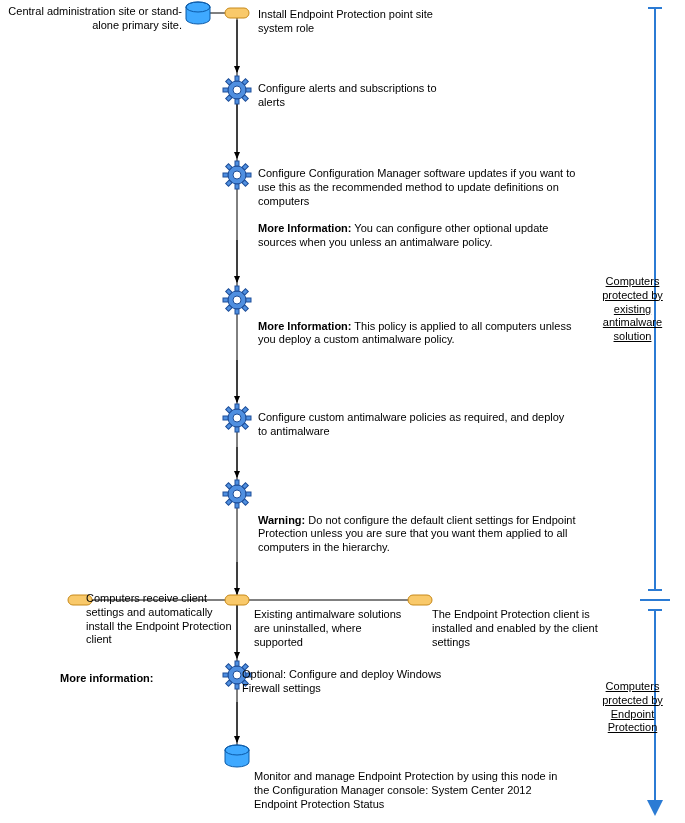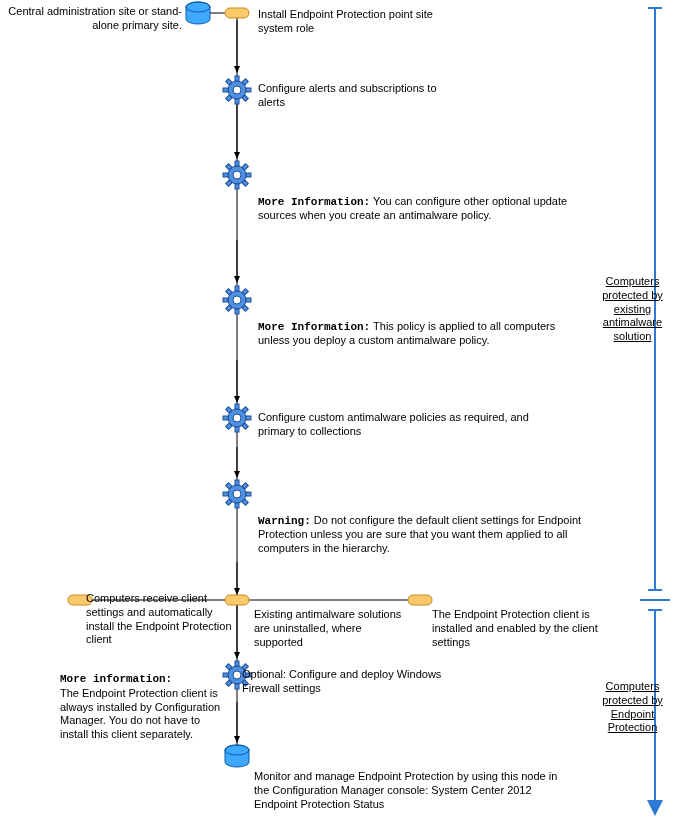--- a/index.html
+++ b/index.html
@@ -7,21 +7,21 @@
     padding: 0;
     font-family: Verdana, Arial, sans-serif;
     font-size: 11px;
     color: #000;
     background: #fff;
     width: 685px;
     height: 823px;
     position: relative;
   }
   .abs { position: absolute; }
-  .bold { font-weight: bold; font-family: Liberation Mono, monospace; }
+  .bold { font-weight: bold; }
   .txt { line-height: 1.25; }
   .right-label { text-align: center; text-decoration: underline; }
 </style>
 </head>
 <body>
 
 <svg width="685" height="823" style="position:absolute;top:0;left:0">
   <defs>
     <marker id="ah" markerWidth="8" markerHeight="8" refX="6" refY="3" orient="auto">
       <path d="M0,0 L7,3 L0,6 Z" fill="#000"></path>
@@ -98,43 +98,42 @@
   <line x1="655" y1="610" x2="655" y2="810" stroke="#2b7bd4" stroke-width="2" marker-end="url(#ahBlue)"></line>
 </svg>
 
 <div class="abs txt" style="left:2px; top:5px; width:180px; text-align:right">Central administration site or stand-alone primary site.</div>
 
 <div class="abs txt" style="left:258px; top:8px; width:190px">Install Endpoint Protection point site system role</div>
 
 <div class="abs txt" style="left:258px; top:82px; width:200px">Configure alerts and subscriptions to alerts</div>
 
 <div class="abs txt" style="left:258px; top:167px; width:330px">
-  <br><br>
-  <span class="bold">More Information:</span><span> You can configure other optional update sources when you create an antimalware policy.</span>
+  <span>Configure Configuration Manager software updates if you want to use this as the recommended method to update definitions on computers</span><br><br>
+  <span class="bold">More Information:</span><span> You can configure other optional update sources when you unless an antimalware policy.</span>
 </div>
 
 <div class="abs txt" style="left:258px; top:292px; width:330px">
   <br><br>
   <span class="bold">More Information:</span><span> This policy is applied to all computers unless you deploy a custom antimalware policy.</span>
 </div>
 
-<div class="abs txt" style="left:258px; top:411px; width:310px">Configure custom antimalware policies as required, and primary to collections</div>
+<div class="abs txt" style="left:258px; top:411px; width:310px">Configure custom antimalware policies as required, and deploy to antimalware</div>
 
 <div class="abs txt" style="left:258px; top:486px; width:330px">
   <br><br>
   <span class="bold">Warning:</span><span> Do not configure the default client settings for Endpoint Protection unless you are sure that you want them applied to all computers in the hierarchy.</span>
 </div>
 
 <div class="abs txt" style="left:86px; top:592px; width:150px">Computers receive client settings and automatically install the Endpoint Protection client</div>
 <div class="abs txt" style="left:254px; top:608px; width:150px">Existing antimalware solutions are uninstalled, where supported</div>
 <div class="abs txt" style="left:432px; top:608px; width:180px">The Endpoint Protection client is installed and enabled by the client settings</div>
 
 <div class="abs txt" style="left:60px; top:672px; width:165px">
   <span class="bold">More information:</span><br>
-  <span>The Endpoint Protection client is always installed by Configuration Manager. You do not have to install this client separately.</span>
 </div>
 
 <div class="abs txt" style="left:242px; top:668px; width:230px">Optional: Configure and deploy Windows Firewall settings</div>
 
 <div class="abs txt" style="left:254px; top:770px; width:310px">Monitor and manage Endpoint Protection by using this node in the Configuration Manager console: System Center 2012 Endpoint Protection Status</div>
 
 <div class="abs txt right-label" style="left:595px; top:275px; width:75px">Computers protected by existing antimalware solution</div>
 <div class="abs txt right-label" style="left:595px; top:680px; width:75px">Computers protected by Endpoint Protection</div>
 
 </body></html>

